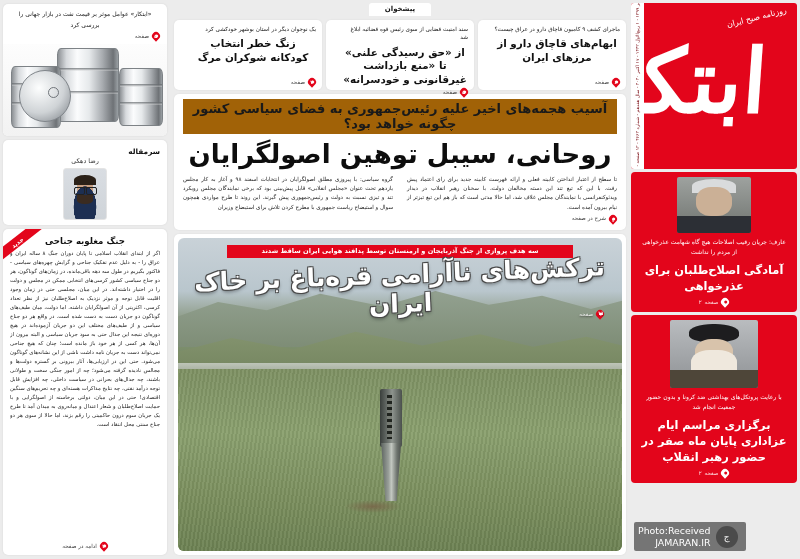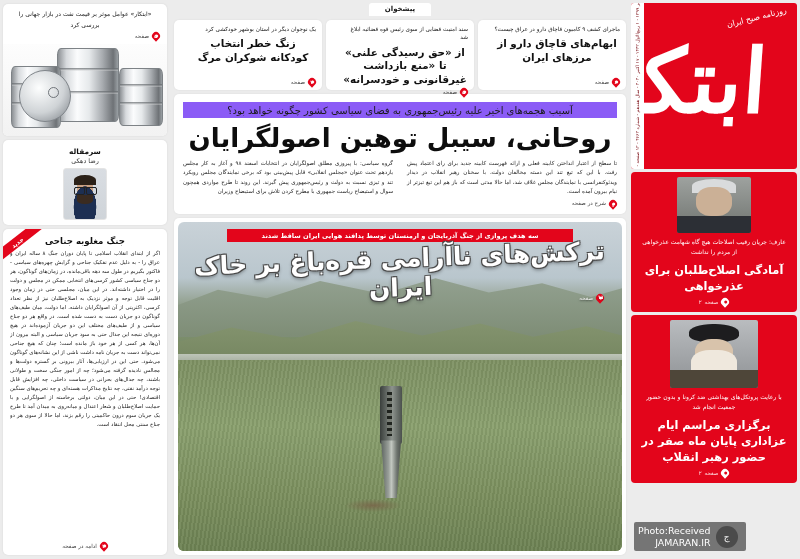--- a/index.html
+++ b/index.html
@@ -111,21 +111,20 @@
     border: 1px solid #80858a;
   }
   .b-lid::after {
     content: "";
     position: absolute; width: 9px; height: 9px;
     border: 1.4px solid #70757a; border-radius: 50%;
     left: 28px; top: 16px;
   }
 
   .editorial-label {
-    text-align: center;
     font-size: 7.4px;
     font-weight: bold;
     color: #111;
     margin-top: 2px;
   }
   .editorial-author {
     text-align: center;
     font-size: 6.4px;
     color: #333;
     margin-top: 1px;
@@ -238,26 +237,27 @@
   }
 
   .lead-card {
     background: #fff;
     border-radius: 5px;
     padding: 5px 9px 6px 9px;
     box-shadow: 0 0 2px rgba(0,0,0,0.08);
   }
   .lead-kicker {
     text-align: center;
-    font-size: 10px;
+    font-size: 13px;
     color: #1a1a1a;
-    background: #8b5cf6;
+    background: #a16207;
     padding: 2.5px 6px;
     display: inline-block;
     width: 100%;
+    font-weight: bold;
   }
   .lead-title {
     text-align: center;
     font-size: 26px;
     font-weight: bold;
     color: #0d0d0d;
     margin: 5px 0 6px 0;
     letter-spacing: -1px;
   }
   .lead-body {

